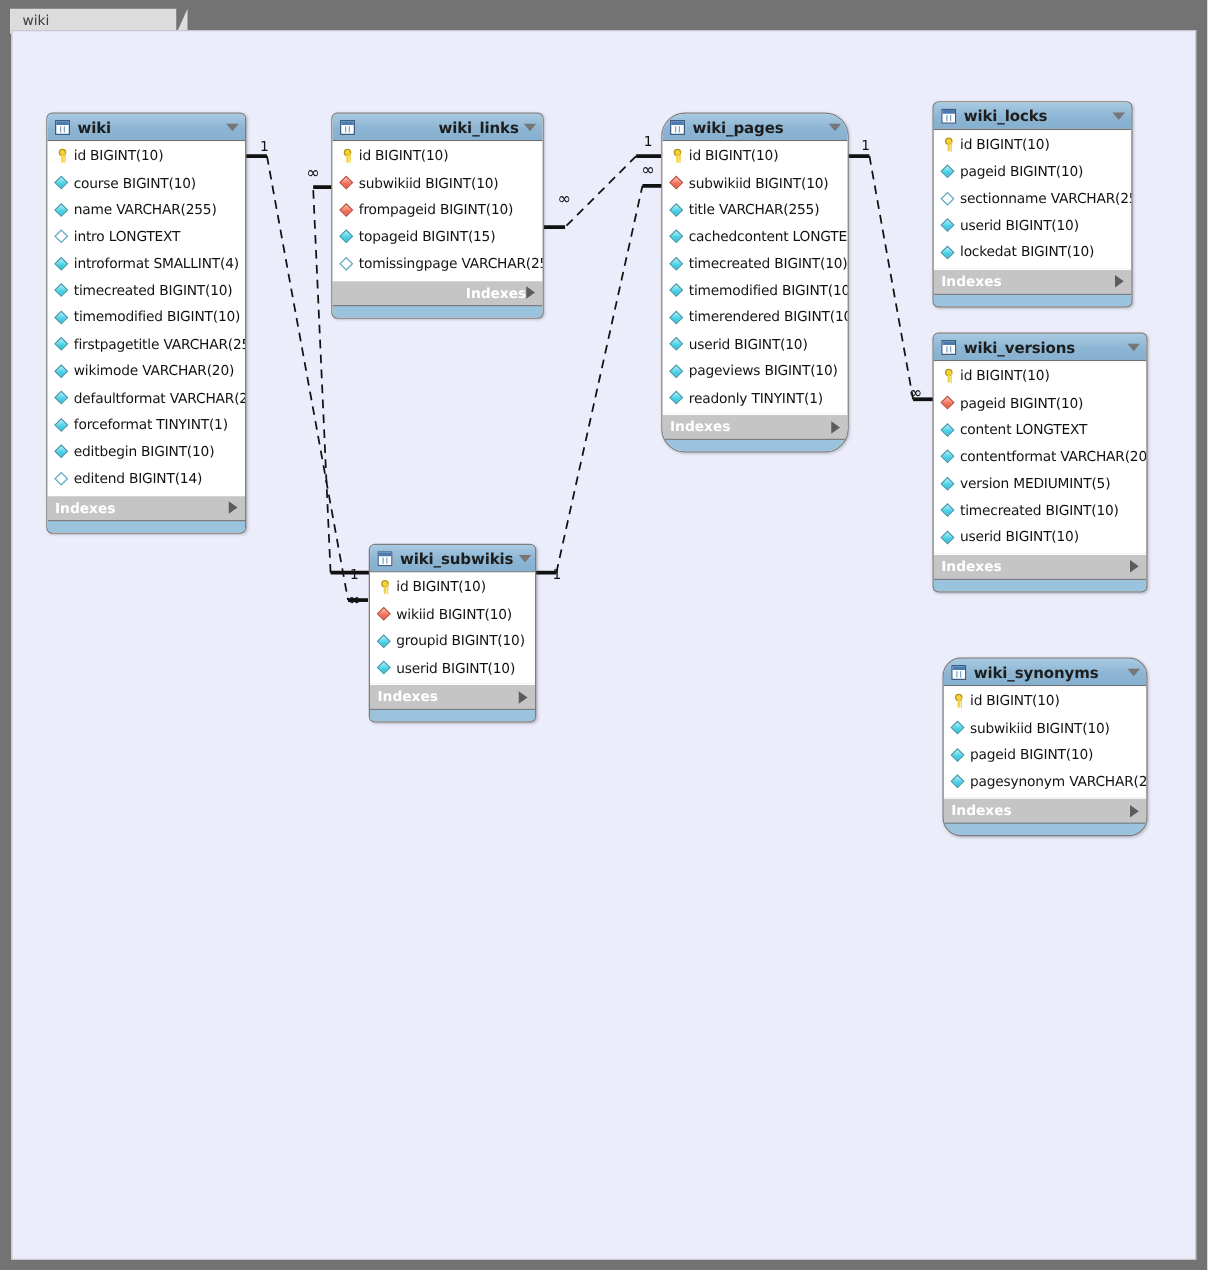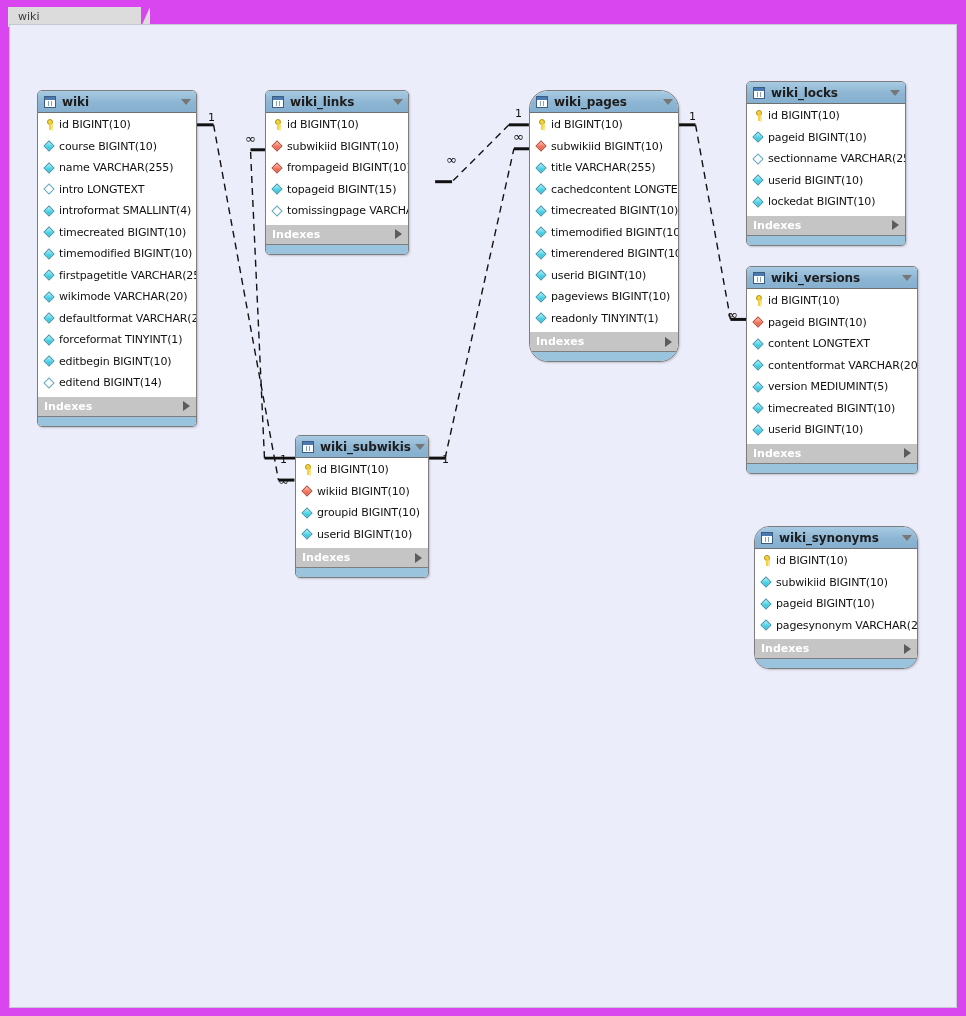--- a/index.html
+++ b/index.html
@@ -7,21 +7,21 @@
     margin: 0;
     padding: 0;
     background: #ffffff;
     font-family: "DejaVu Sans", sans-serif;
   }
   #app {
     position: relative;
     width: 966px;
     height: 1016px;
     overflow: hidden;
-    background: #d946ef;
+    background: #737373;
   }
 
   
   .tabstrip {
     position: absolute;
     left: 8px;
     top: 5px;
     height: 20px;
     width: 950px;
   }
@@ -358,21 +358,21 @@
               <span class="gly gly-dia dia-null"></span>
               <span class="fname">editend BIGINT(14)</span>
             </div>
           </div>
           <div class="ent-foot">
             <span class="foot-label">Indexes</span>
             <span class="foot-caret"></span>
           </div>
           <div class="ent-strip"></div>
         </div>
-        <div class="entity" style="left: 255px; top: 65px; width: 144px;">
+        <div class="entity" style="left: 255px; top: 65px; width: 170px; text-align: right;">
           <div class="ent-head">
             <span class="tbl-icon"></span>
             <span class="ent-title">wiki_links</span>
             <span class="caret"></span>
           </div>
           <div class="ent-fields">
             <div class="field">
               <span class="gly gly-key"></span>
               <span class="fname">id BIGINT(10)</span>
             </div>

